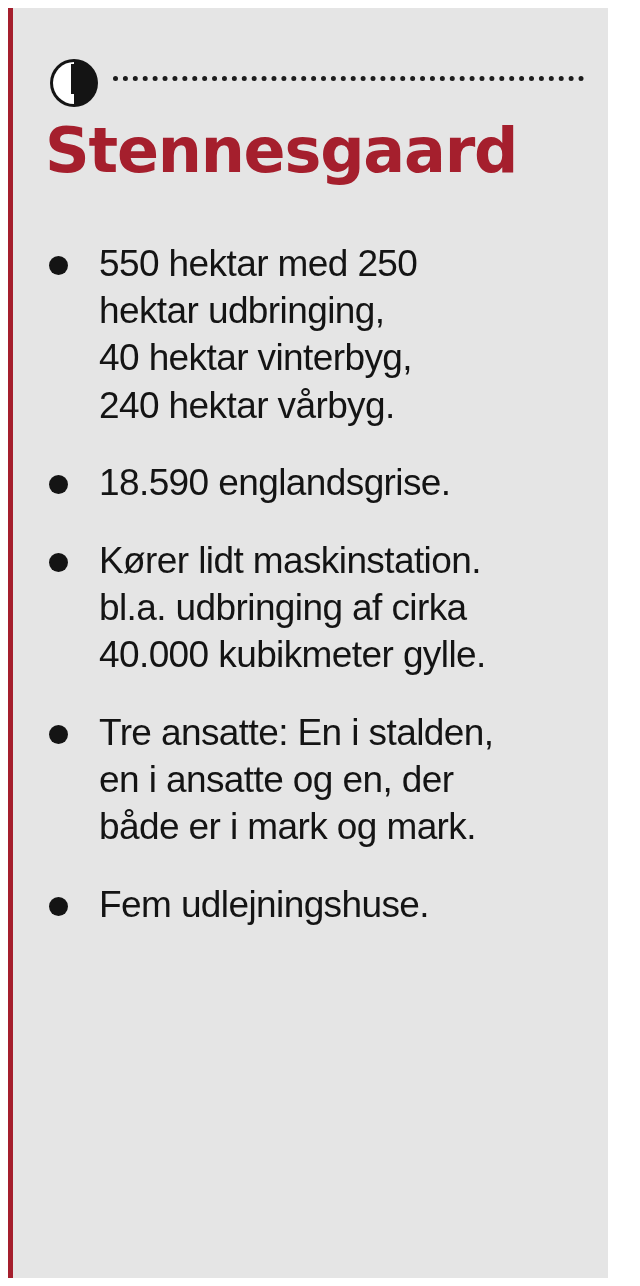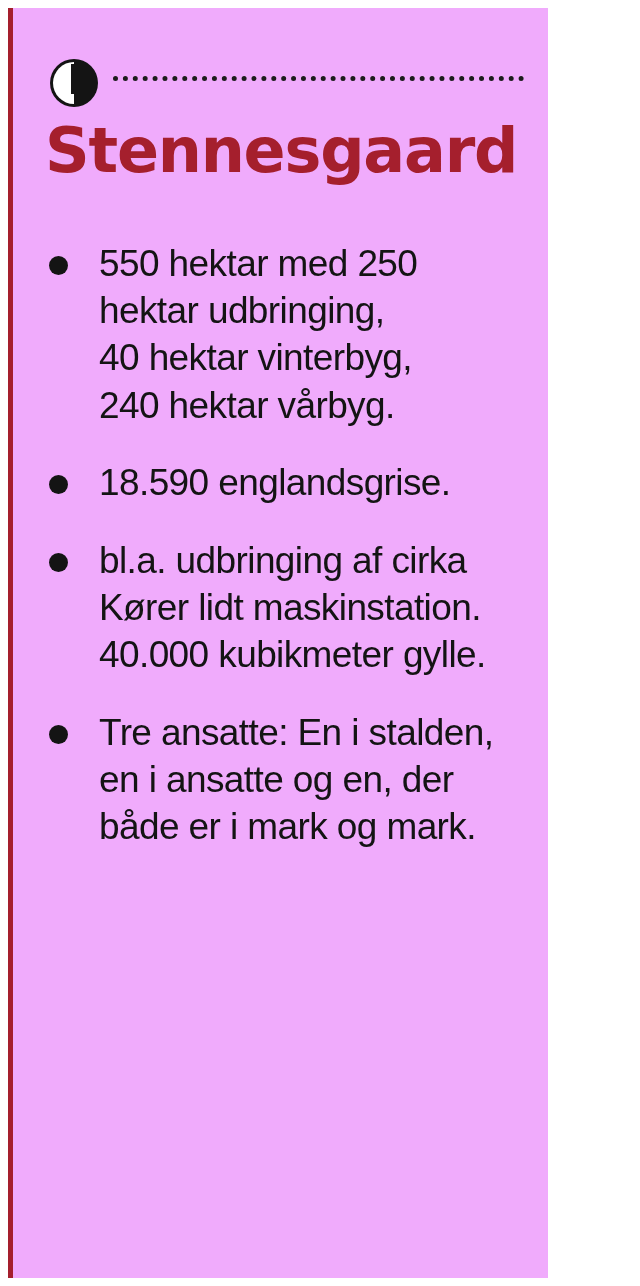--- a/index.html
+++ b/index.html
@@ -10,23 +10,23 @@
   body {
     width: 640px;
     height: 1286px;
     font-family: "Liberation Sans", sans-serif;
   }
 
   .factbox {
     position: absolute;
     left: 8px;
     top: 8px;
-    width: 540px;
+    width: 600px;
     height: 1270px;
-    background: #f0abfc;
+    background: #e5e5e5;
     border-left: 5px solid #a51f2d;
     box-sizing: border-box;
     overflow: hidden;
   }
 
   .header {
     position: relative;
     margin: 48px 24px 0 34px;
     height: 56px;
   }
@@ -117,27 +117,31 @@
       <span class="bullet-line">240 hektar vårbyg.</span>
     </li>
 
     <li class="bullet-item">
       <span class="bullet-dot"></span>
       <span class="bullet-line">18.590 englandsgrise.</span>
     </li>
 
     <li class="bullet-item">
       <span class="bullet-dot"></span>
+      <span class="bullet-line">Kører lidt maskinstation.</span>
       <span class="bullet-line">bl.a. udbringing af cirka</span>
-      <span class="bullet-line">Kører lidt maskinstation.</span>
       <span class="bullet-line">40.000 kubikmeter gylle.</span>
     </li>
 
     <li class="bullet-item">
       <span class="bullet-dot"></span>
       <span class="bullet-line">Tre ansatte: En i stalden,</span>
       <span class="bullet-line">en i ansatte og en, der</span>
       <span class="bullet-line">både er i mark og mark.</span>
     </li>
 
+    <li class="bullet-item">
+      <span class="bullet-dot"></span>
+      <span class="bullet-line">Fem udlejningshuse.</span>
+    </li>
 
   </ul>
 </div>
 
 </body></html>

